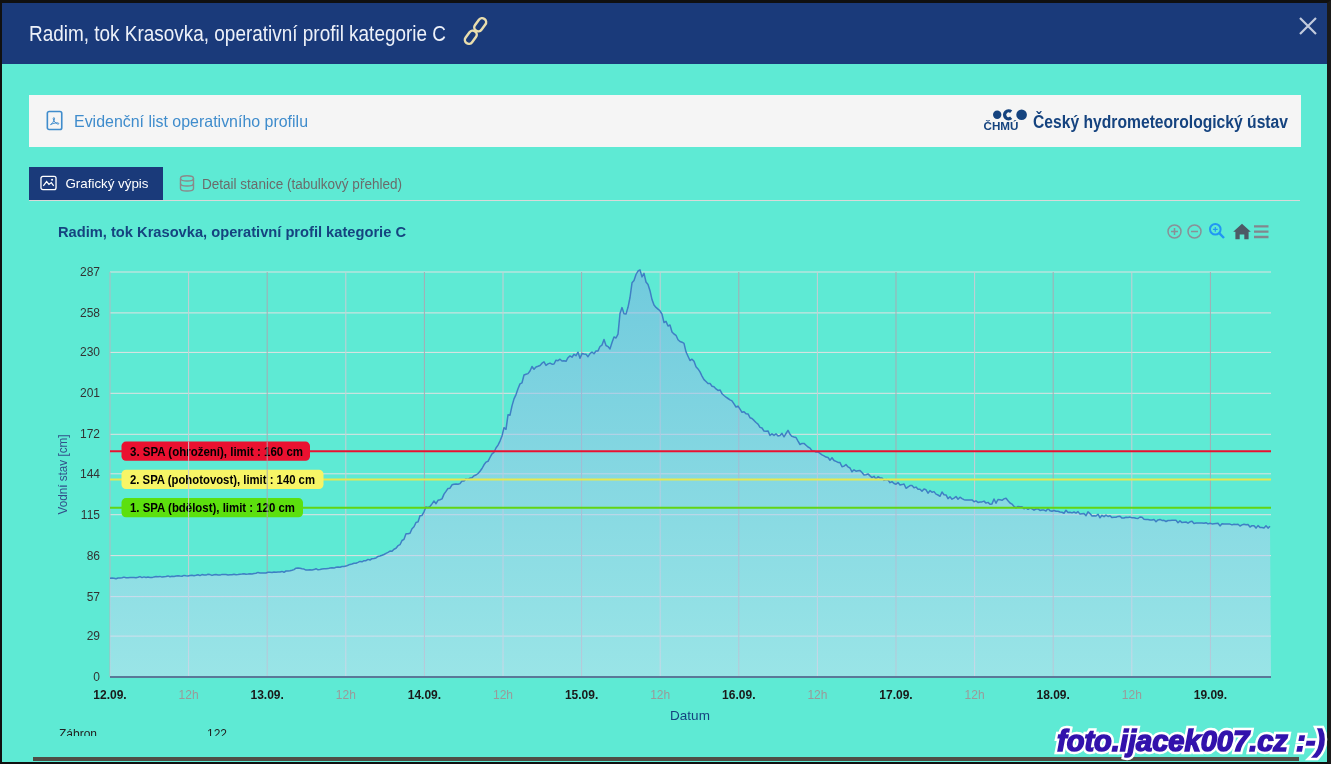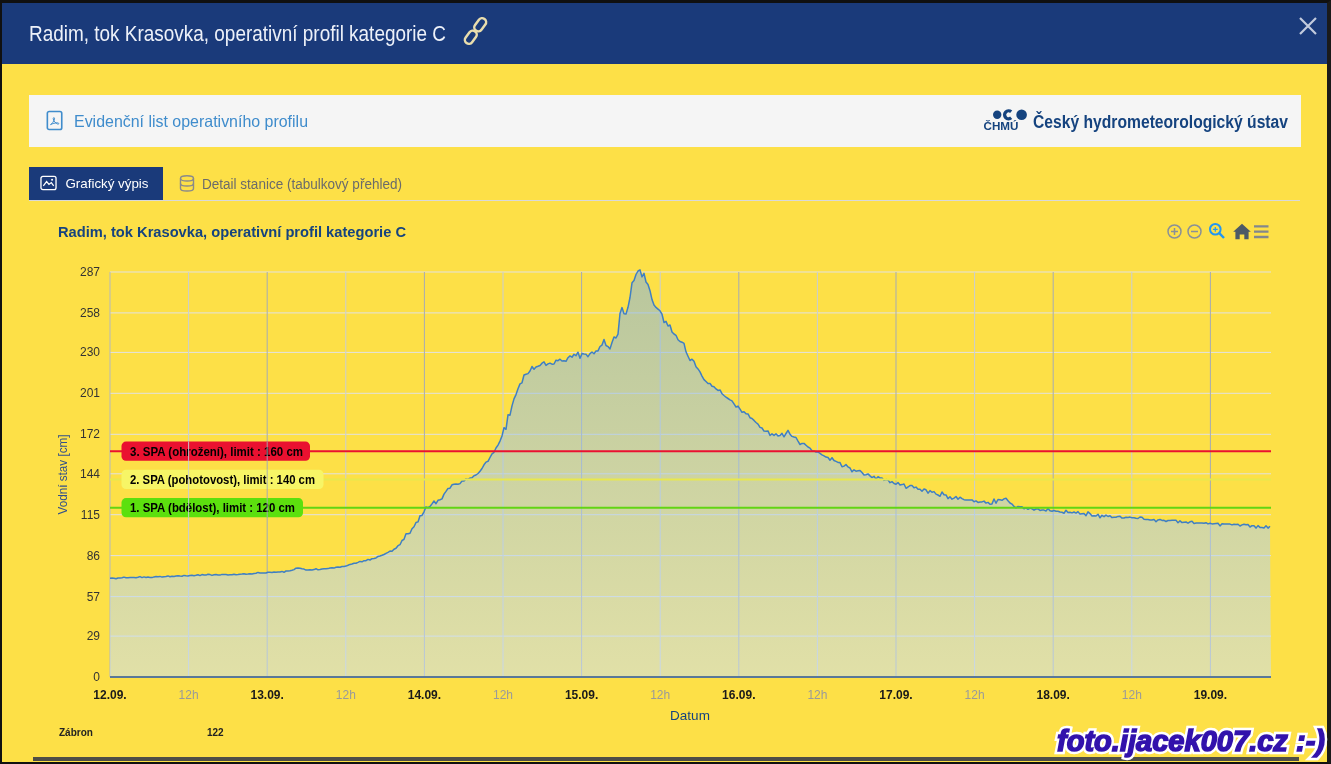--- a/index.html
+++ b/index.html
@@ -1,28 +1,28 @@
 <!DOCTYPE html>
 <html><head>
 <meta charset="utf-8">
 <style>
   * { margin:0; padding:0; box-sizing:border-box; }
   html,body { width:1331px; height:764px; overflow:hidden; background:#fff;
     font-family:"Liberation Sans", sans-serif; }
   .frame { position:absolute; left:0; top:0; width:1331px; height:764px;
     border-left:2px solid #101010; border-top:3px solid #101010;
-    border-right:4px solid #1a1a1a; border-bottom:2px solid #101010; background:#fde047; }
+    border-right:4px solid #1a1a1a; border-bottom:2px solid #101010; background:#5eead4; }
   .hdr { position:absolute; left:0; top:0; width:1325px; height:61px; background:#1a3a7a; }
   .closex { position:absolute; right:4px; top:8px; width:30px; height:30px; }
   .panel { position:absolute; left:27px; top:92px; width:1272px; height:52px; background:#f5f5f5; }
   .tab-act { position:absolute; left:27px; top:164px; width:134px; height:33px; background:#1a3a7a; }
   .tabline { position:absolute; left:27px; top:196.5px; width:1271px; height:1px; background:#d9d9d9; }
   .botline { position:absolute; left:31px; top:754px; width:1266px; height:4px; background:#4e4e46; }
   .botstub { position:absolute; top:724px; height:9px; overflow:hidden; color:#222;
-    font-size:10px; font-weight:bold; }
+    font-size:12px; font-weight:normal; }
 </style>
 </head>
 <body>
 <div class="frame">
   <div class="hdr">
     <svg style="position:absolute;left:458px;top:13px" width="34" height="36" viewBox="0 0 34 36">
       <g transform="translate(15.5,15) rotate(-53)" stroke="#e9ddad" stroke-width="2.5" fill="none">
         <rect x="-15" y="-4" width="14.4" height="8" rx="4"></rect>
         <rect x="0.6" y="-4" width="14.4" height="8" rx="4"></rect>
       </g>

